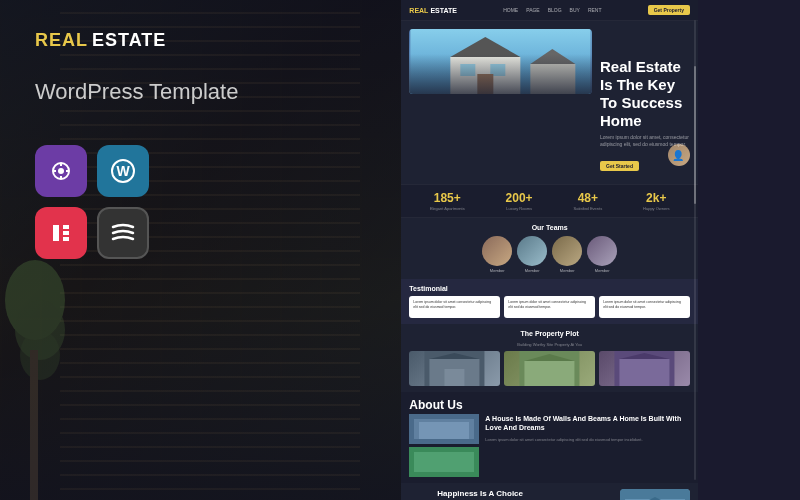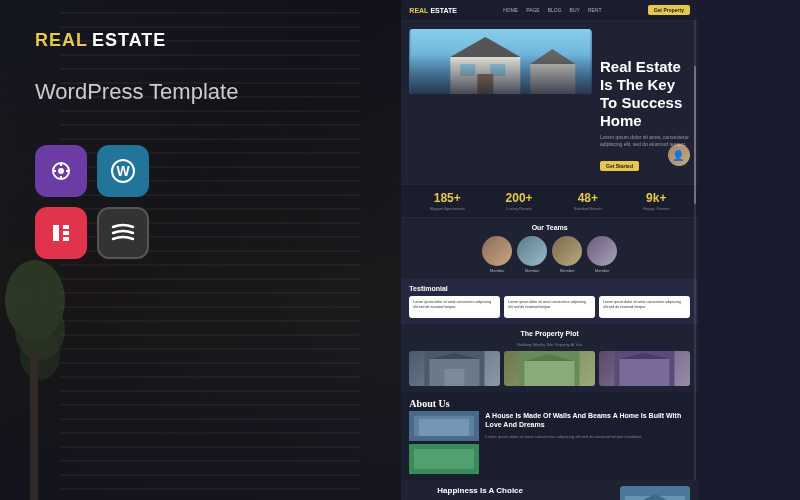--- a/index.html
+++ b/index.html
@@ -411,24 +411,23 @@
     .pc3 { background: linear-gradient(135deg, #5a4a6a, #9a8aaa); }
 
     
     .preview-about-section {
       padding: 6px 8px;
       background: #1a1d2e;
     }
 
     .about-title {
       color: #ffffff;
-      font-size: 10px;
+      font-size: 12px;
       font-weight: bold;
       margin-bottom: 2px;
-      font-family: Liberation Serif, serif;
     }
 
     .about-content {
       display: flex;
       gap: 6px;
     }
 
     .about-imgs {
       display: flex;
       flex-direction: column;
@@ -716,21 +715,21 @@
         </div>
         <div class="stat-item">
           <div class="stat-num">200+</div>
           <div class="stat-label">Luxury Rooms</div>
         </div>
         <div class="stat-item">
           <div class="stat-num">48+</div>
           <div class="stat-label">Satisfied Events</div>
         </div>
         <div class="stat-item">
-          <div class="stat-num">9k+</div>
+          <div class="stat-num">2k+</div>
           <div class="stat-label">Happy Owners</div>
         </div>
       </div>
 
       <div class="preview-team">
         <div class="preview-section-title">Our Teams</div>
         <div class="team-avatars">
           <div class="team-member">
             <div class="team-avatar" style="background:linear-gradient(135deg,#8a6a5a,#c8a882)"></div>
             <div class="team-name">Member</div>

